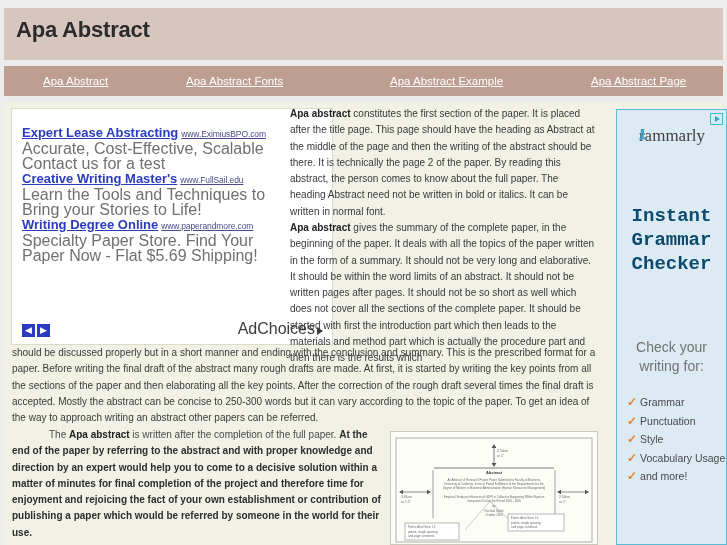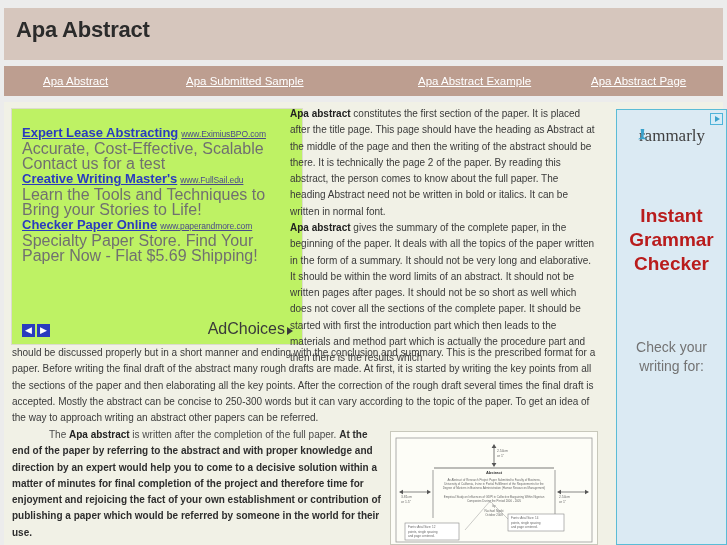--- a/index.html
+++ b/index.html
@@ -51,42 +51,42 @@
     position: absolute;
     top: 9px;
     font-size: 11.5px;
     color: #ffffff;
     text-decoration: underline;
     white-space: nowrap;
     cursor: pointer;
   }
   .nav-item.n0 { left: 39px; }
   .nav-item.n1 { left: 182px; }
-  .nav-item.n2 { left: 386px; margin-left: 28px; }
+  .nav-item.n2 { left: 386px; }
   .nav-item.n3 { left: 587px; }
 
   
   #page-body {
     position: absolute;
     left: 4px;
     top: 102px;
     width: 719px;
     height: 443px;
     background: #f1f1e6;
     box-sizing: border-box;
   }
 
   
   #text-ad {
     position: absolute;
     left: 7px;
     top: 6px;
-    width: 292px;
+    width: 322px;
     height: 237px;
-    background: #bef264;
+    background: #ffffff;
     border: 1px solid #dcdccd;
     box-sizing: border-box;
     overflow: hidden;
   }
   .ad-unit {
     position: absolute;
     left: 10px;
     width: 252px;
   }
   .ad-unit.u0 { top: 16px; }
@@ -234,22 +234,22 @@
     clip-path: polygon(30% 0, 70% 0, 62% 62%, 100% 78%, 0 78%, 38% 62%);
   }
   #g-headline {
     position: absolute;
     left: 2px; right: 2px;
     top: 94px;
     text-align: center;
     font-size: 19px;
     line-height: 24px;
     font-weight: bold;
-    color: #b91c1c;
-    font-family: Liberation Sans, sans-serif;
+    color: #0c4a6e;
+    font-family: Liberation Mono, monospace;
   }
   #g-sub {
     position: absolute;
     left: 6px; right: 6px;
     top: 228px;
     text-align: center;
     font-size: 14px;
     line-height: 19px;
     color: #737373;
   }
@@ -277,41 +277,41 @@
 </style>
 </head>
 <body>
 
 <div id="header-band">
   <div id="site-title">Apa Abstract</div>
 </div>
 
 <div id="nav-band">
   <a class="nav-item n0">Apa Abstract</a>
-  <a class="nav-item n1">Apa Submitted Sample</a>
+  <a class="nav-item n1">Apa Abstract Fonts</a>
   <a class="nav-item n2">Apa Abstract Example</a>
   <a class="nav-item n3">Apa Abstract Page</a>
 </div>
 
 <div id="page-body">
 
   <div id="text-ad">
 
     <div class="ad-unit u0">
       <span class="ad-title">Expert Lease Abstracting</span><span class="ad-url">www.EximiusBPO.com</span>
       <div class="ad-desc">Accurate, Cost-Effective, Scalable Contact us for a test</div>
     </div>
 
     <div class="ad-unit u1">
       <span class="ad-title">Creative Writing Master's</span><span class="ad-url">www.FullSail.edu</span>
       <div class="ad-desc">Learn the Tools and Techniques to Bring your Stories to Life!</div>
     </div>
 
     <div class="ad-unit u2">
-      <span class="ad-title">Checker Paper Online</span><span class="ad-url">www.paperandmore.com</span>
+      <span class="ad-title">Writing Degree Online</span><span class="ad-url">www.paperandmore.com</span>
       <div class="ad-desc">Specialty Paper Store. Find Your Paper Now - Flat $5.69 Shipping!</div>
     </div>
 
 
     <div id="ad-nav-prev">◀</div>
     <div id="ad-nav-next">▶</div>
 
     <div id="adchoices"><span>AdChoices</span><span class="tri"></span></div>
   </div>
 
@@ -376,15 +376,22 @@
     </svg>
   </div>
 
   <div id="grammarly-ad">
     <div id="g-adchoices">
         <span class="tri2"></span>
       </div>
     <div id="g-logo"><span class="mark"></span><span>rammarly</span></div>
     <div id="g-headline">Instant Grammar Checker</div>
     <div id="g-sub">Check your writing for:</div>
+    <div id="g-list">
+      <div class="g-li"><span class="g-check">✓</span><span>Grammar</span></div>
+      <div class="g-li"><span class="g-check">✓</span><span>Punctuation</span></div>
+      <div class="g-li"><span class="g-check">✓</span><span>Style</span></div>
+      <div class="g-li"><span class="g-check">✓</span><span>Vocabulary Usage</span></div>
+      <div class="g-li"><span class="g-check">✓</span><span>and more!</span></div>
+    </div>
   </div>
 
 </div>
 
 </body></html>

